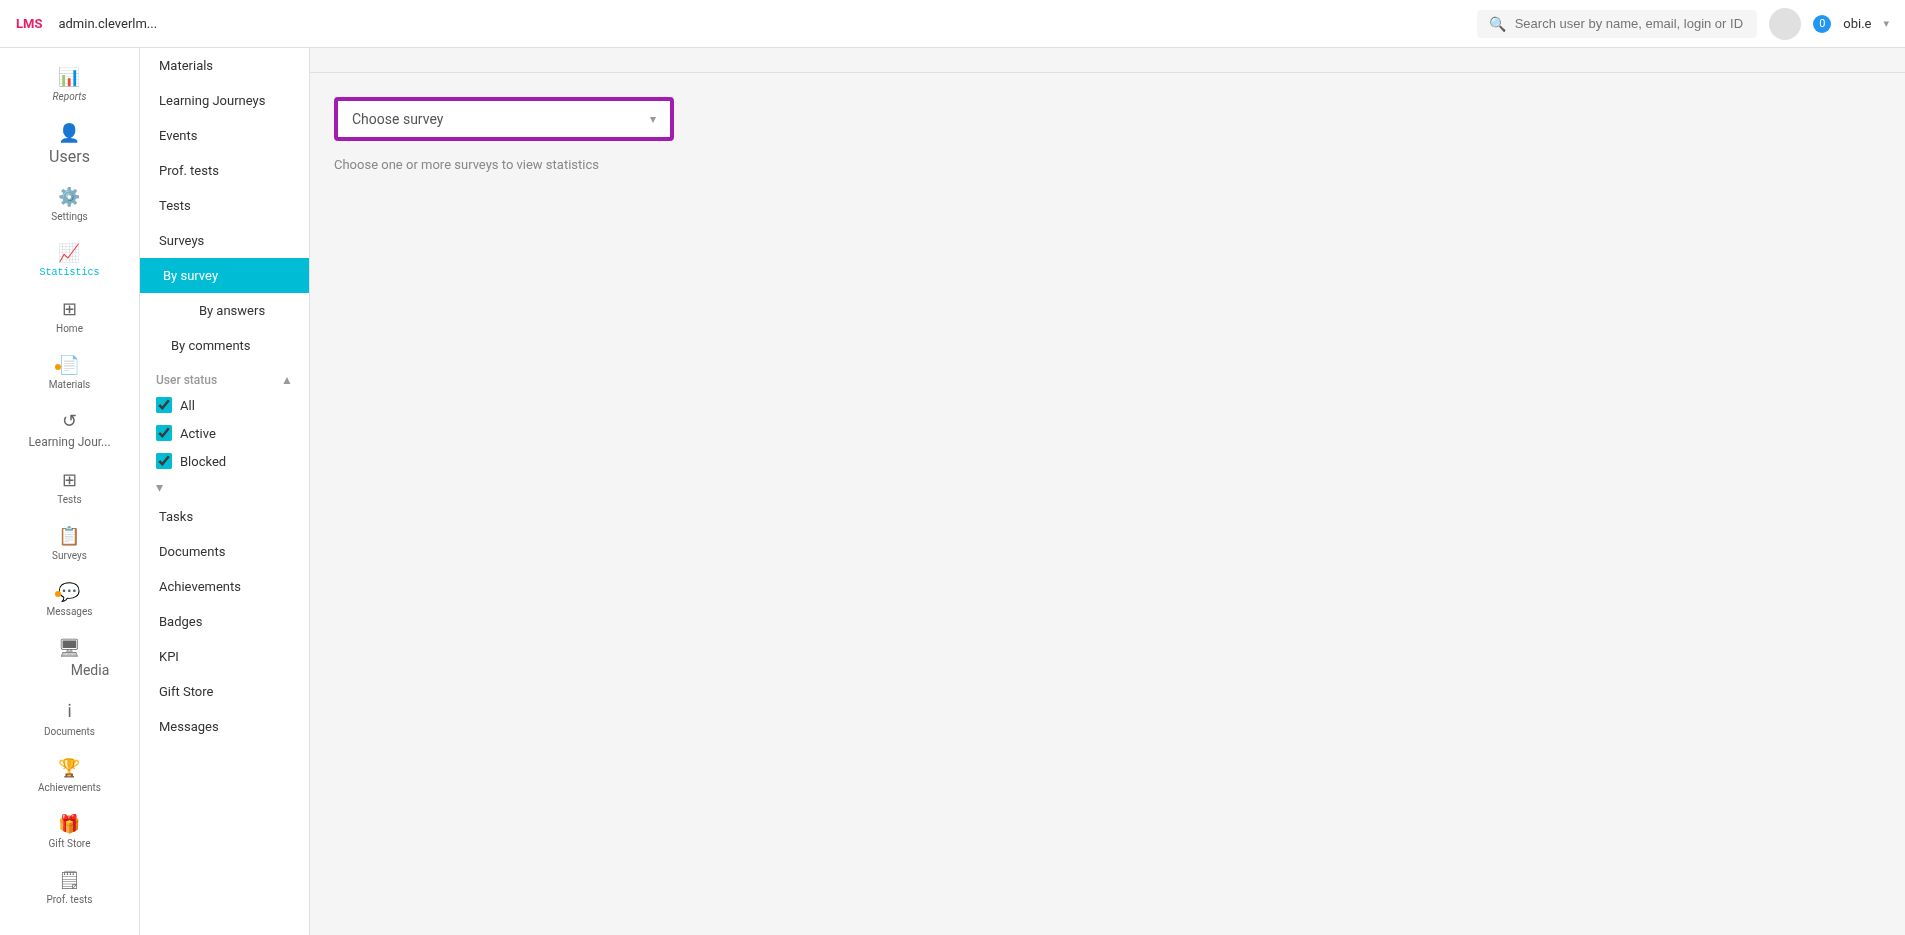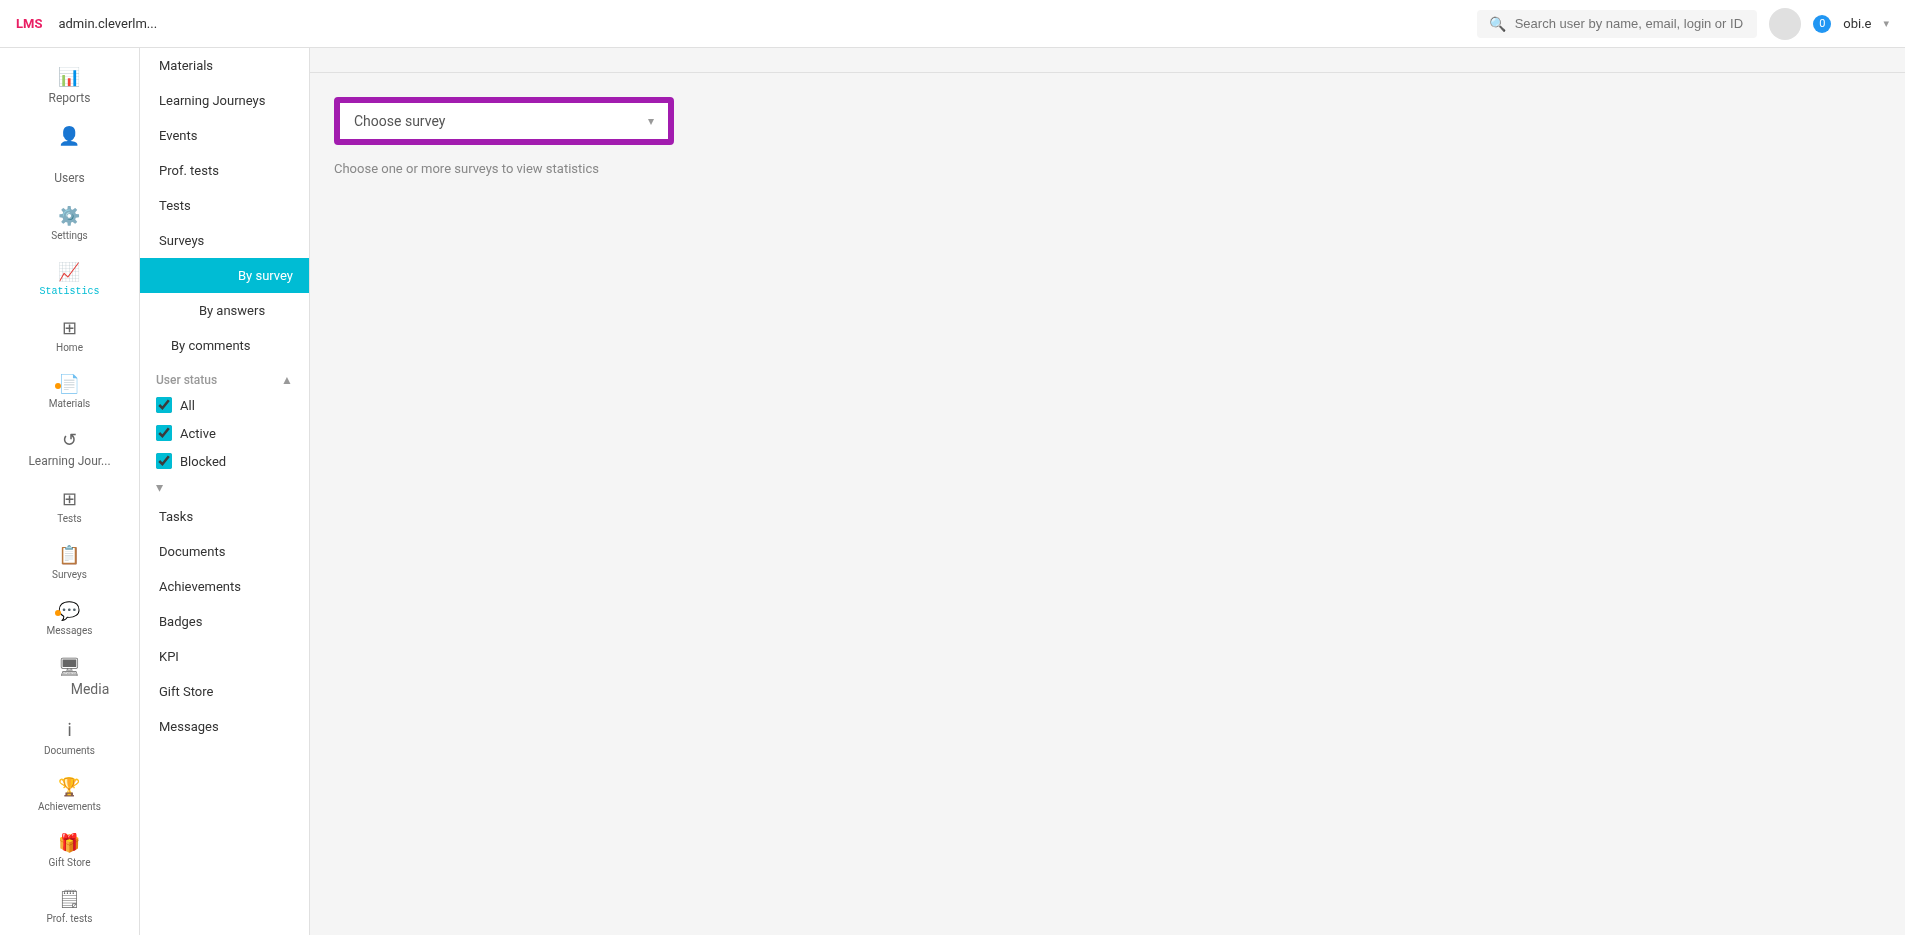--- a/index.html
+++ b/index.html
@@ -73,21 +73,21 @@
       accent-color: #00bcd4; width: 16px; height: 16px;
     }
 
     
     .main-content {
       margin-top: 48px; margin-left: 310px; flex: 1; background: #f5f5f5; padding: 24px; overflow-y: auto;
     }
 
     .choose-survey-dropdown {
       display: flex; align-items: center; justify-content: space-between;
-      background: #fff; border: 6px solid #a21caf; border-radius: 4px;
+      background: #fff; border: 4px solid #a21caf; border-radius: 4px;
       padding: 10px 14px; width: 340px; cursor: pointer; margin-bottom: 16px;
       font-size: 14px; color: #555;
     }
     .choose-survey-dropdown .chevron { color: #999; font-size: 12px; }
 
     .hint-text { color: #888; font-size: 13px; margin-top: 4px; }
 
     .divider { height: 1px; background: #e0e0e0; margin: 0 -24px 24px; }
   </style>
 </head>
@@ -109,28 +109,28 @@
     <span style="font-size:11px;color:#999;">▾</span>
   </div>
 </div>
 
 <div class="sidebar-icons">
 <div class="sidebar-icon-item">
       <div class="sidebar-icon-wrap">
         <span class="icon">📊</span>
 
       </div>
-      <span style="font-size:12px;">Reports</span>
+      <span style="font-size:10px;font-style:italic;">Reports</span>
     </div>
     <div class="sidebar-icon-item">
       <div class="sidebar-icon-wrap">
         <span class="icon">👤</span>
 
       </div>
-      <span style="font-size:12px;margin-top:21px;">Users</span>
+      <span style="font-size:16px;">Users</span>
     </div>
     <div class="sidebar-icon-item">
       <div class="sidebar-icon-wrap">
         <span class="icon">⚙️</span>
 
       </div>
       <span style="font-size:10px;">Settings</span>
     </div>
     <div class="sidebar-icon-item active">
       <div class="sidebar-icon-wrap">
@@ -218,21 +218,21 @@
     </div>
   </div>
 
 <div class="sidebar-sub">
 <div class="sub-item">Materials</div>
     <div class="sub-item">Learning Journeys</div>
     <div class="sub-item">Events</div>
     <div class="sub-item">Prof. tests</div>
     <div class="sub-item">Tests</div>
     <div class="sub-item">Surveys</div>
-    <div class="sub-item active" style="padding-left: 20px; text-align: right;">By survey</div>
+    <div class="sub-item active" style="padding-left: 20px;">By survey</div>
     <div class="sub-item" style="padding-left: 28px; text-align: center;">By answers</div>
     <div class="sub-item" style="padding-left: 28px;">By comments</div>
     <div class="sub-section-label">
       <span>User status</span>
       <span style="cursor:pointer;">▲</span>
     </div>
     <div class="checkbox-item">
           <input type="checkbox" checked="" style="">
           <span>All</span>
         </div>

